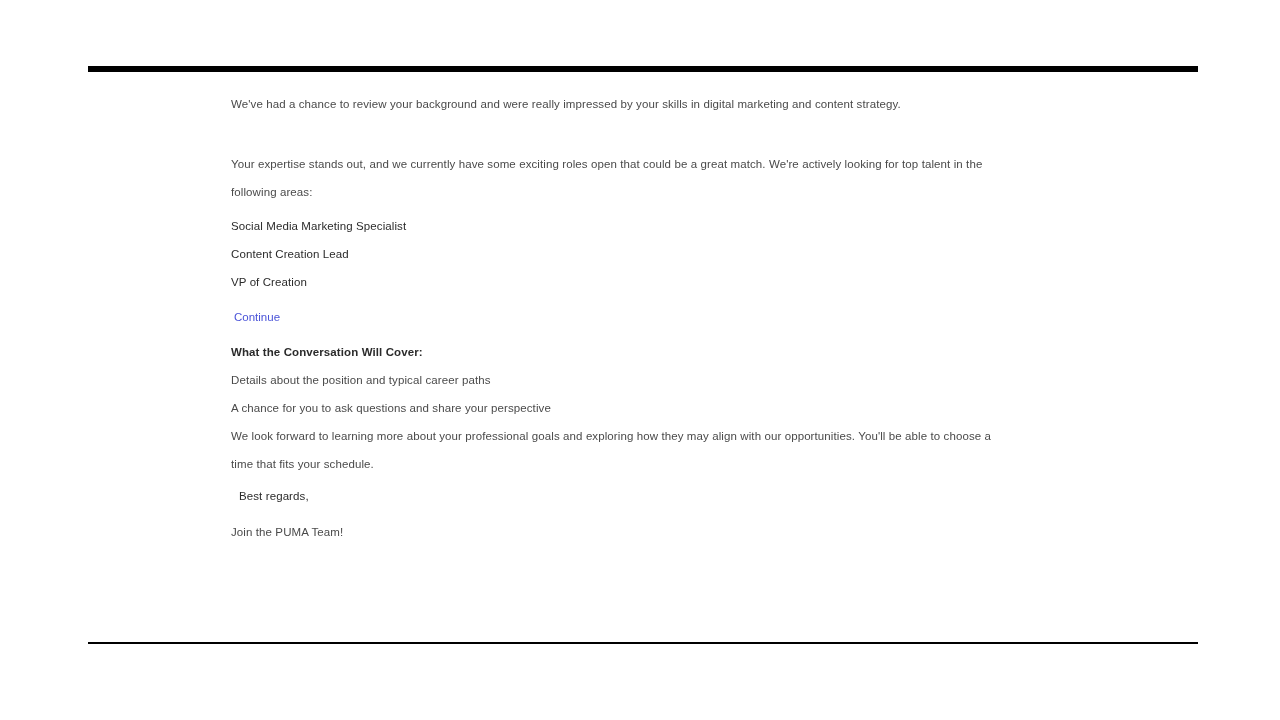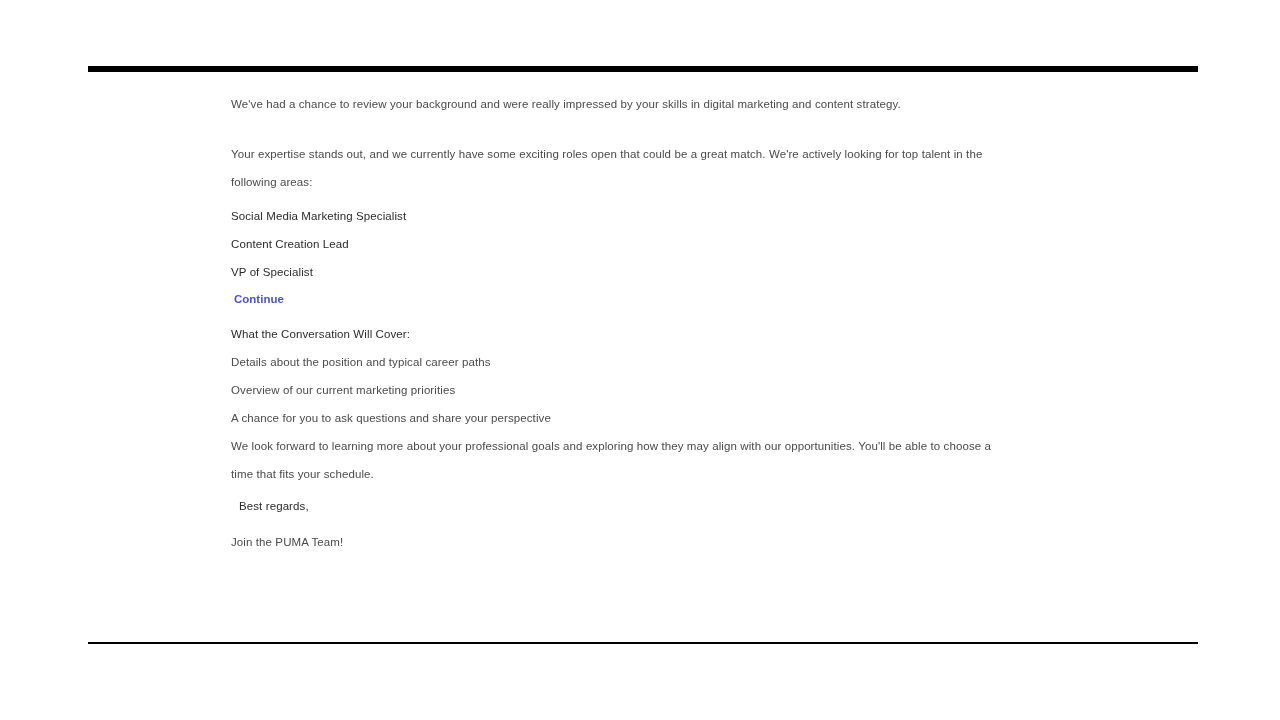--- a/index.html
+++ b/index.html
@@ -43,48 +43,48 @@
     width: 770px;
   }
   .para {
     font-size: 11.5px;
     line-height: 28px;
     color: #4a4a4a;
     margin: 0;
     letter-spacing: 0.1px;
   }
   .para.spaced {
-    margin-top: 22px;
+    margin-top: 32px;
   }
   .role {
     font-size: 11.5px;
     line-height: 28px;
     font-weight: normal;
     color: #2b2b2b;
     margin: 0;
     letter-spacing: 0.1px;
   }
   .roles-list {
     margin-top: 6px;
   }
   .cta-wrap {
+    margin-top: 8px;
     padding-left: 3px;
-    font-weight: bold;
   }
   .cta-link {
     font-size: 11.5px;
     line-height: 26px;
     color: #4a53d8;
     text-decoration: none;
     cursor: pointer;
   }
   .section-heading {
     font-size: 11.5px;
     line-height: 28px;
-    font-weight: normal;
+    font-weight: bold;
     color: #2b2b2b;
     margin: 0;
     margin-top: 8px;
     letter-spacing: 0.1px;
   }
   .bullet-line {
     font-size: 11.5px;
     line-height: 28px;
     color: #4a4a4a;
     margin: 0;
@@ -118,33 +118,32 @@
 
   <div class="email-body">
 
     <p class="para">We've had a chance to review your background and were really impressed by your skills in digital marketing and content strategy.</p>
 
     <p class="para spaced">Your expertise stands out, and we currently have some exciting roles open that could be a great match. We're actively looking for top talent in the following areas:</p>
 
     <div class="roles-list">
       <p class="role">Social Media Marketing Specialist</p>
       <p class="role">Content Creation Lead</p>
-      <p class="role">VP of Specialist</p>
+      <p class="role">VP of Creation</p>
     </div>
 
 
     <div class="cta-wrap">
       <a class="cta-link" href="#">Continue</a>
     </div>
 
     <p class="section-heading">What the Conversation Will Cover:</p>
 
     <div>
       <p class="bullet-line">Details about the position and typical career paths</p>
-      <p class="bullet-line">Overview of our current marketing priorities</p>
       <p class="bullet-line">A chance for you to ask questions and share your perspective</p>
     </div>
 
     <p class="para closing">We look forward to learning more about your professional goals and exploring how they may align with our opportunities. You'll be able to choose a time that fits your schedule.</p>
 
     <p class="signoff">Best regards,</p>
 
     <p class="team">Join the PUMA Team!</p>
 
   </div>

